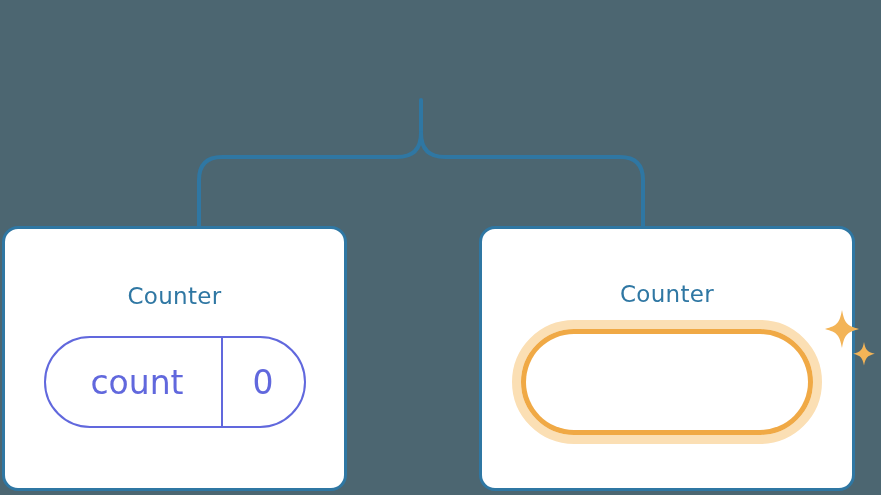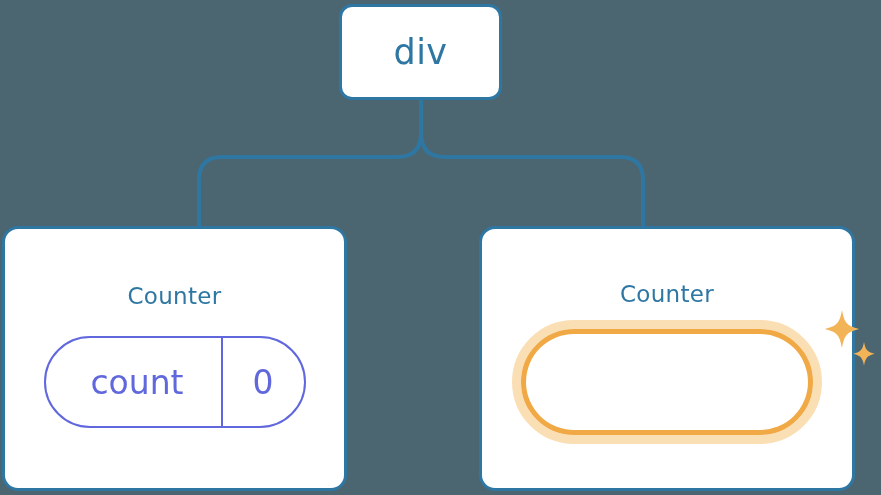--- a/index.html
+++ b/index.html
@@ -193,23 +193,20 @@
 
   <svg id="connector-layer" viewBox="0 0 881 495" xmlns="http://www.w3.org/2000/svg">
 
     <path d="M 421 100 L 421 133" fill="none" stroke="#2f77a3" stroke-width="4" stroke-linecap="round"></path>
 
     <path d="M 421 133 Q 421 157 397 157 L 222 157 Q 199 157 199 180 L 199 228" fill="none" stroke="#2f77a3" stroke-width="4" stroke-linecap="round"></path>
 
     <path d="M 421 133 Q 421 157 445 157 L 620 157 Q 643 157 643 180 L 643 228" fill="none" stroke="#2f77a3" stroke-width="4" stroke-linecap="round"></path>
   </svg>
 
-  <div class="node" id="root-node">
-    <span class="root-label">div</span>
-  </div>
 
   <div class="node" id="child-node-left">
     <span class="node-title">Counter</span>
 
     <div class="pill-wrap">
       <div class="pill" id="pill-left">
         <div class="pill-key">count</div>
         <div class="pill-val">0</div>
       </div>
     </div>

